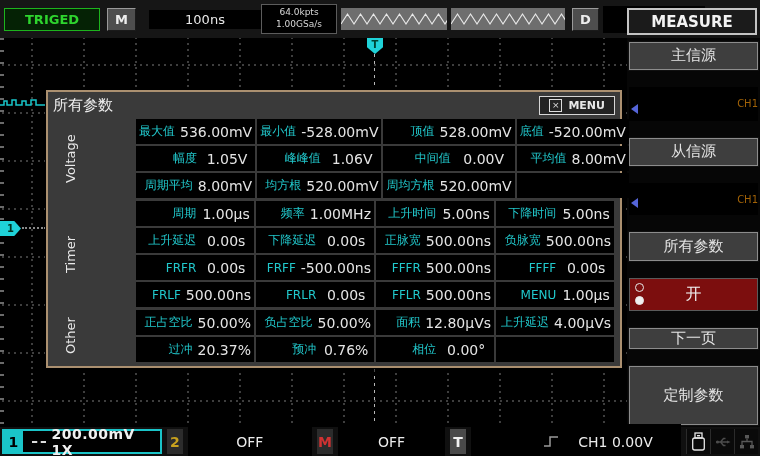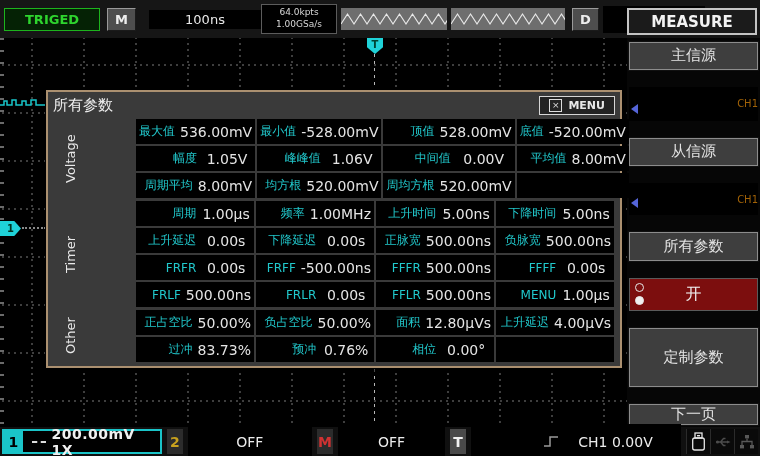--- a/index.html
+++ b/index.html
@@ -286,21 +286,21 @@
               <div class="cell">
                 <span class="l">面积</span>
                 <span class="v">12.80μVs</span>
               </div>
               <div class="cell">
                 <span class="l">上升延迟</span>
                 <span class="v">4.00μVs</span>
               </div>
               <div class="cell">
                 <span class="l">过冲</span>
-                <span class="v">83.73%</span>
+                <span class="v">20.37%</span>
               </div>
               <div class="cell">
                 <span class="l">预冲</span>
                 <span class="v">0.76%</span>
               </div>
               <div class="cell">
                 <span class="l">相位</span>
                 <span class="v">0.00°</span>
               </div>
               <div class="cell">
@@ -323,22 +323,22 @@
     <div class="sp-val" style="height:38px">
       <span class="tri"></span>
       <span>CH1</span>
     </div>
     <div class="sp-btn" style="height:32px">所有参数</div>
     <div class="sp-on" style="height:36px">
       <span class="radio off"></span>
       <span class="radio on"></span>
       <span>开</span>
     </div>
+    <div class="sp-btn" style="flex:1">下一页</div>
     <div class="sp-btn" style="height:67px">定制参数</div>
-    <div class="sp-btn" style="flex:1">下一页</div>
   </div>
 
   <div class="bottom-bar">
     <div class="bb-ch1">
       <span class="num">1</span>
       <span class="dc-sym"><span class="solid"></span><span class="dash" style="display:block"></span></span>
       <span class="scale">200.00mV 1X</span>
     </div>
     <span class="badge ch2">2</span>
     <div class="bb-box w2">OFF</div>

